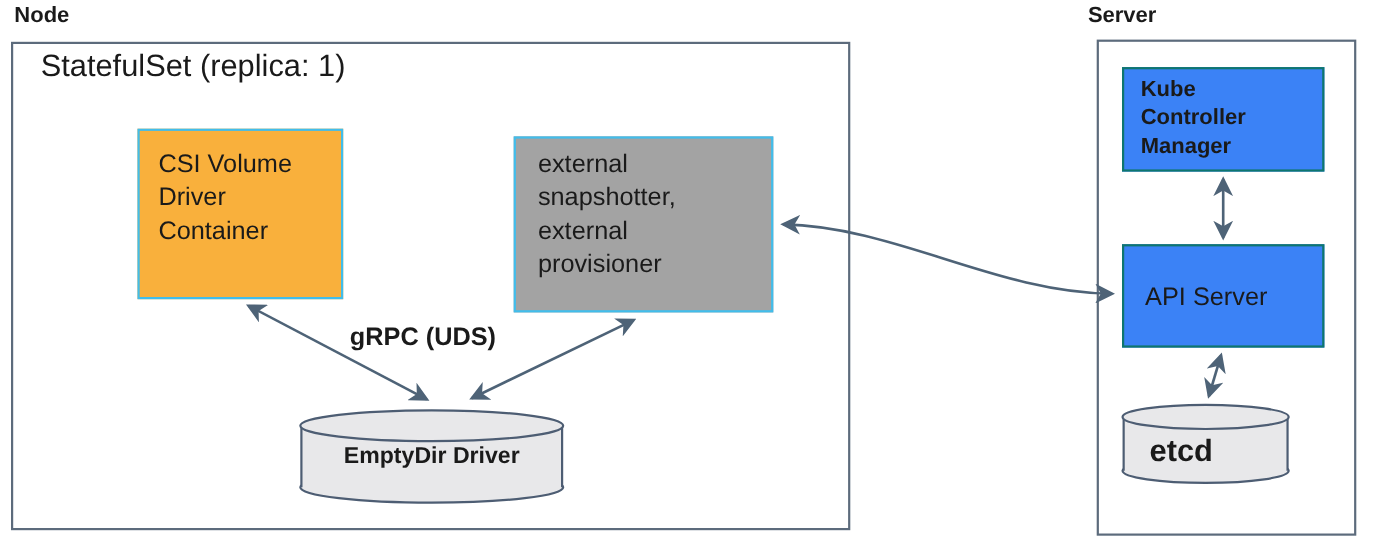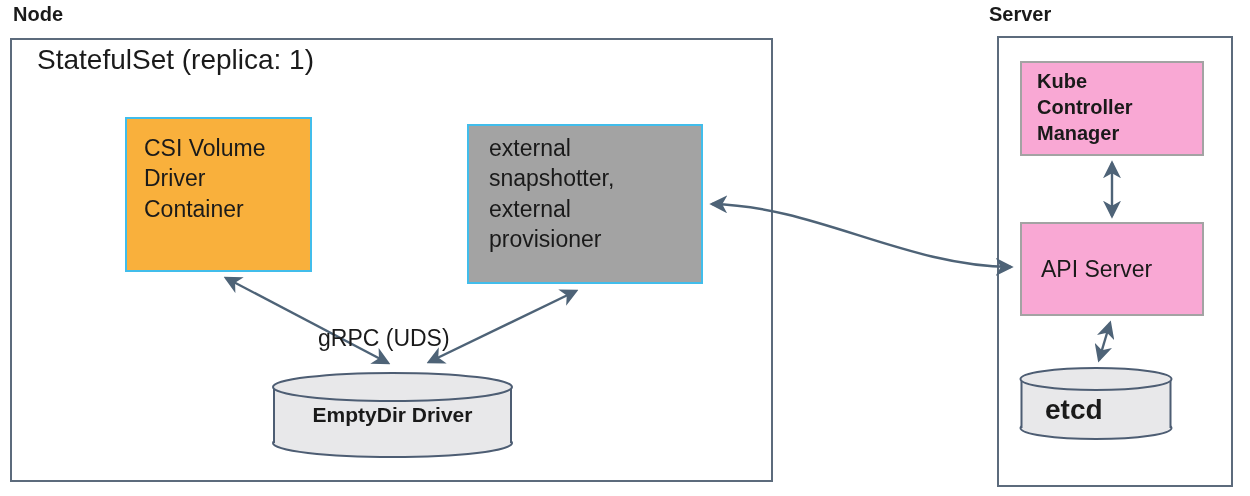--- a/index.html
+++ b/index.html
@@ -6,22 +6,22 @@
   body{
     width:1250px;height:496px;position:relative;background:#ffffff;
     font-family:"Liberation Sans", sans-serif;color:#1a1a1a;overflow:hidden;
   }
   .abs{position:absolute;}
   .section-label{font-size:20px;font-weight:700;z-index:3;}
   .outer-box{border:2px solid #5c6b7c;background:#ffffff;z-index:1;box-sizing:border-box;}
   .ss-title{font-size:28px;font-weight:400;z-index:3;margin-left:15px;}
   .pod-box{border:2.5px solid #41bdeb;z-index:1;box-sizing:border-box;}
   .pod-label{font-size:23px;font-weight:400;line-height:1.32;white-space:pre-line;}
-  .gray-box{background:#f9a8d4;border:2px solid #a3a3a3;z-index:1;box-sizing:border-box;}
-  .grpc-label{font-size:23px;font-weight:400;z-index:3;margin-top:32px;}
+  .gray-box{background:#3b82f6;border:2px solid #0f766e;z-index:1;box-sizing:border-box;}
+  .grpc-label{font-size:23px;font-weight:700;z-index:3;}
   .cyl-label{font-size:21px;font-weight:700;text-align:center;z-index:3;}
   .kcm-label{font-size:20px;font-weight:700;line-height:1.3;white-space:pre-line;padding:5px 0 0 15px;}
   .api-label{font-size:23px;font-weight:400;padding-left:19px;display:flex;align-items:center;height:100%;box-sizing:border-box;border-radius:26px;}
   .etcd-label{font-size:28px;font-weight:700;z-index:3;}
   #connector-layer{position:absolute;left:0;top:0;z-index:2;pointer-events:none;}
   .csi-fill{background:#f9b03c;}
   .ext-fill{background:#a3a3a3;}
 </style>
 </head>
 <body>

